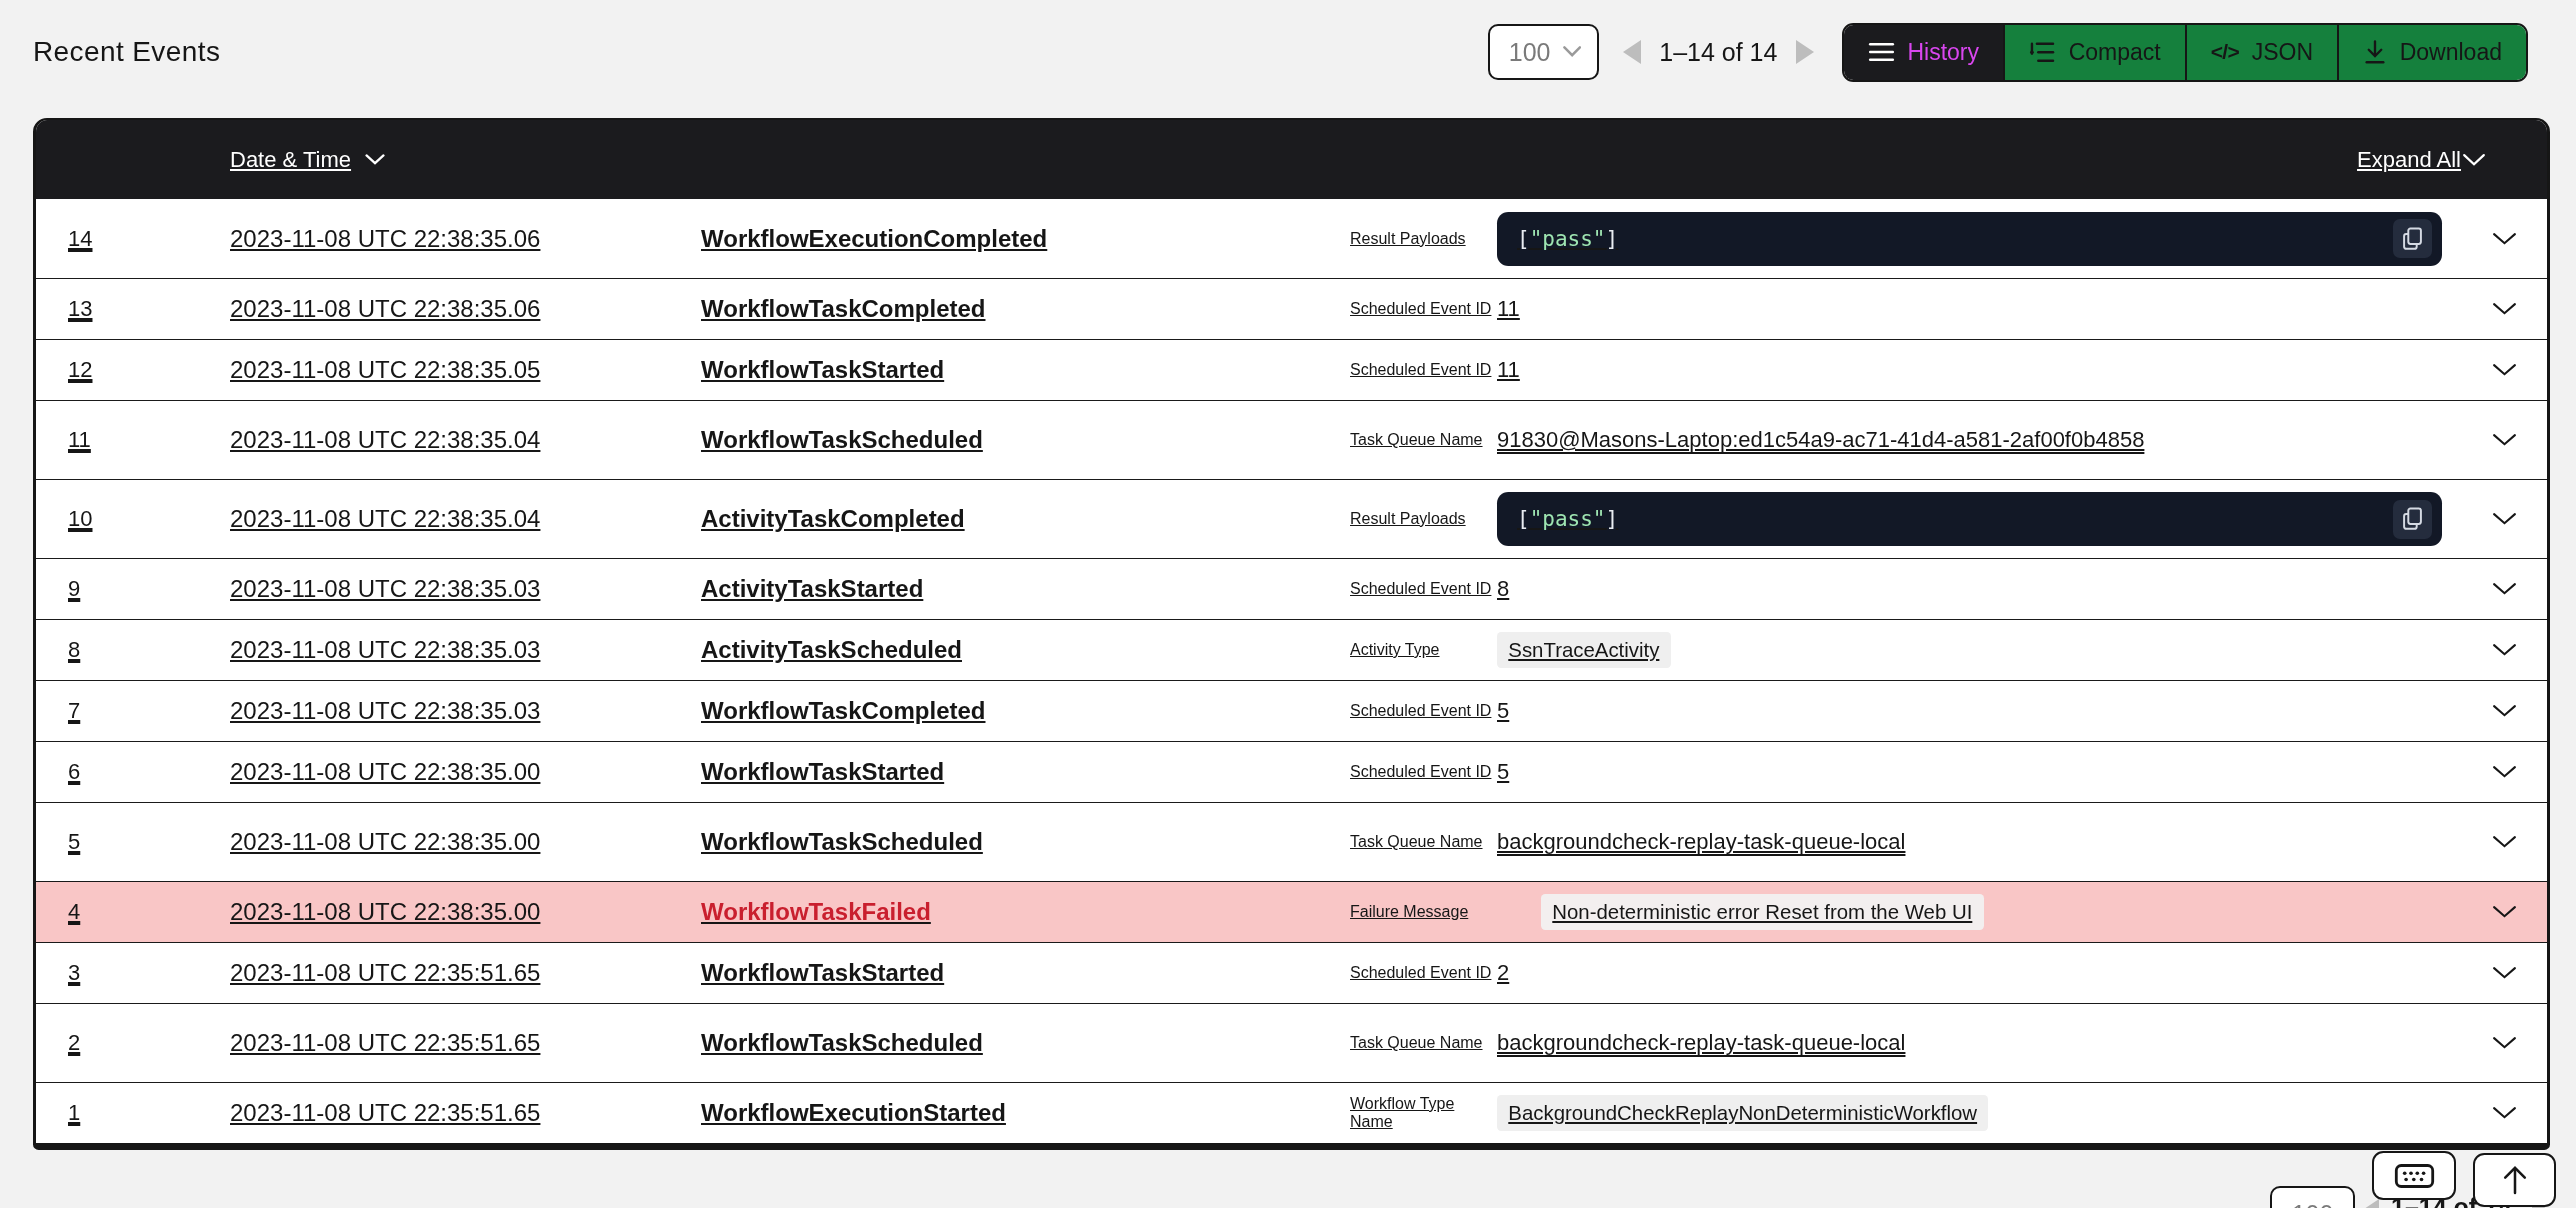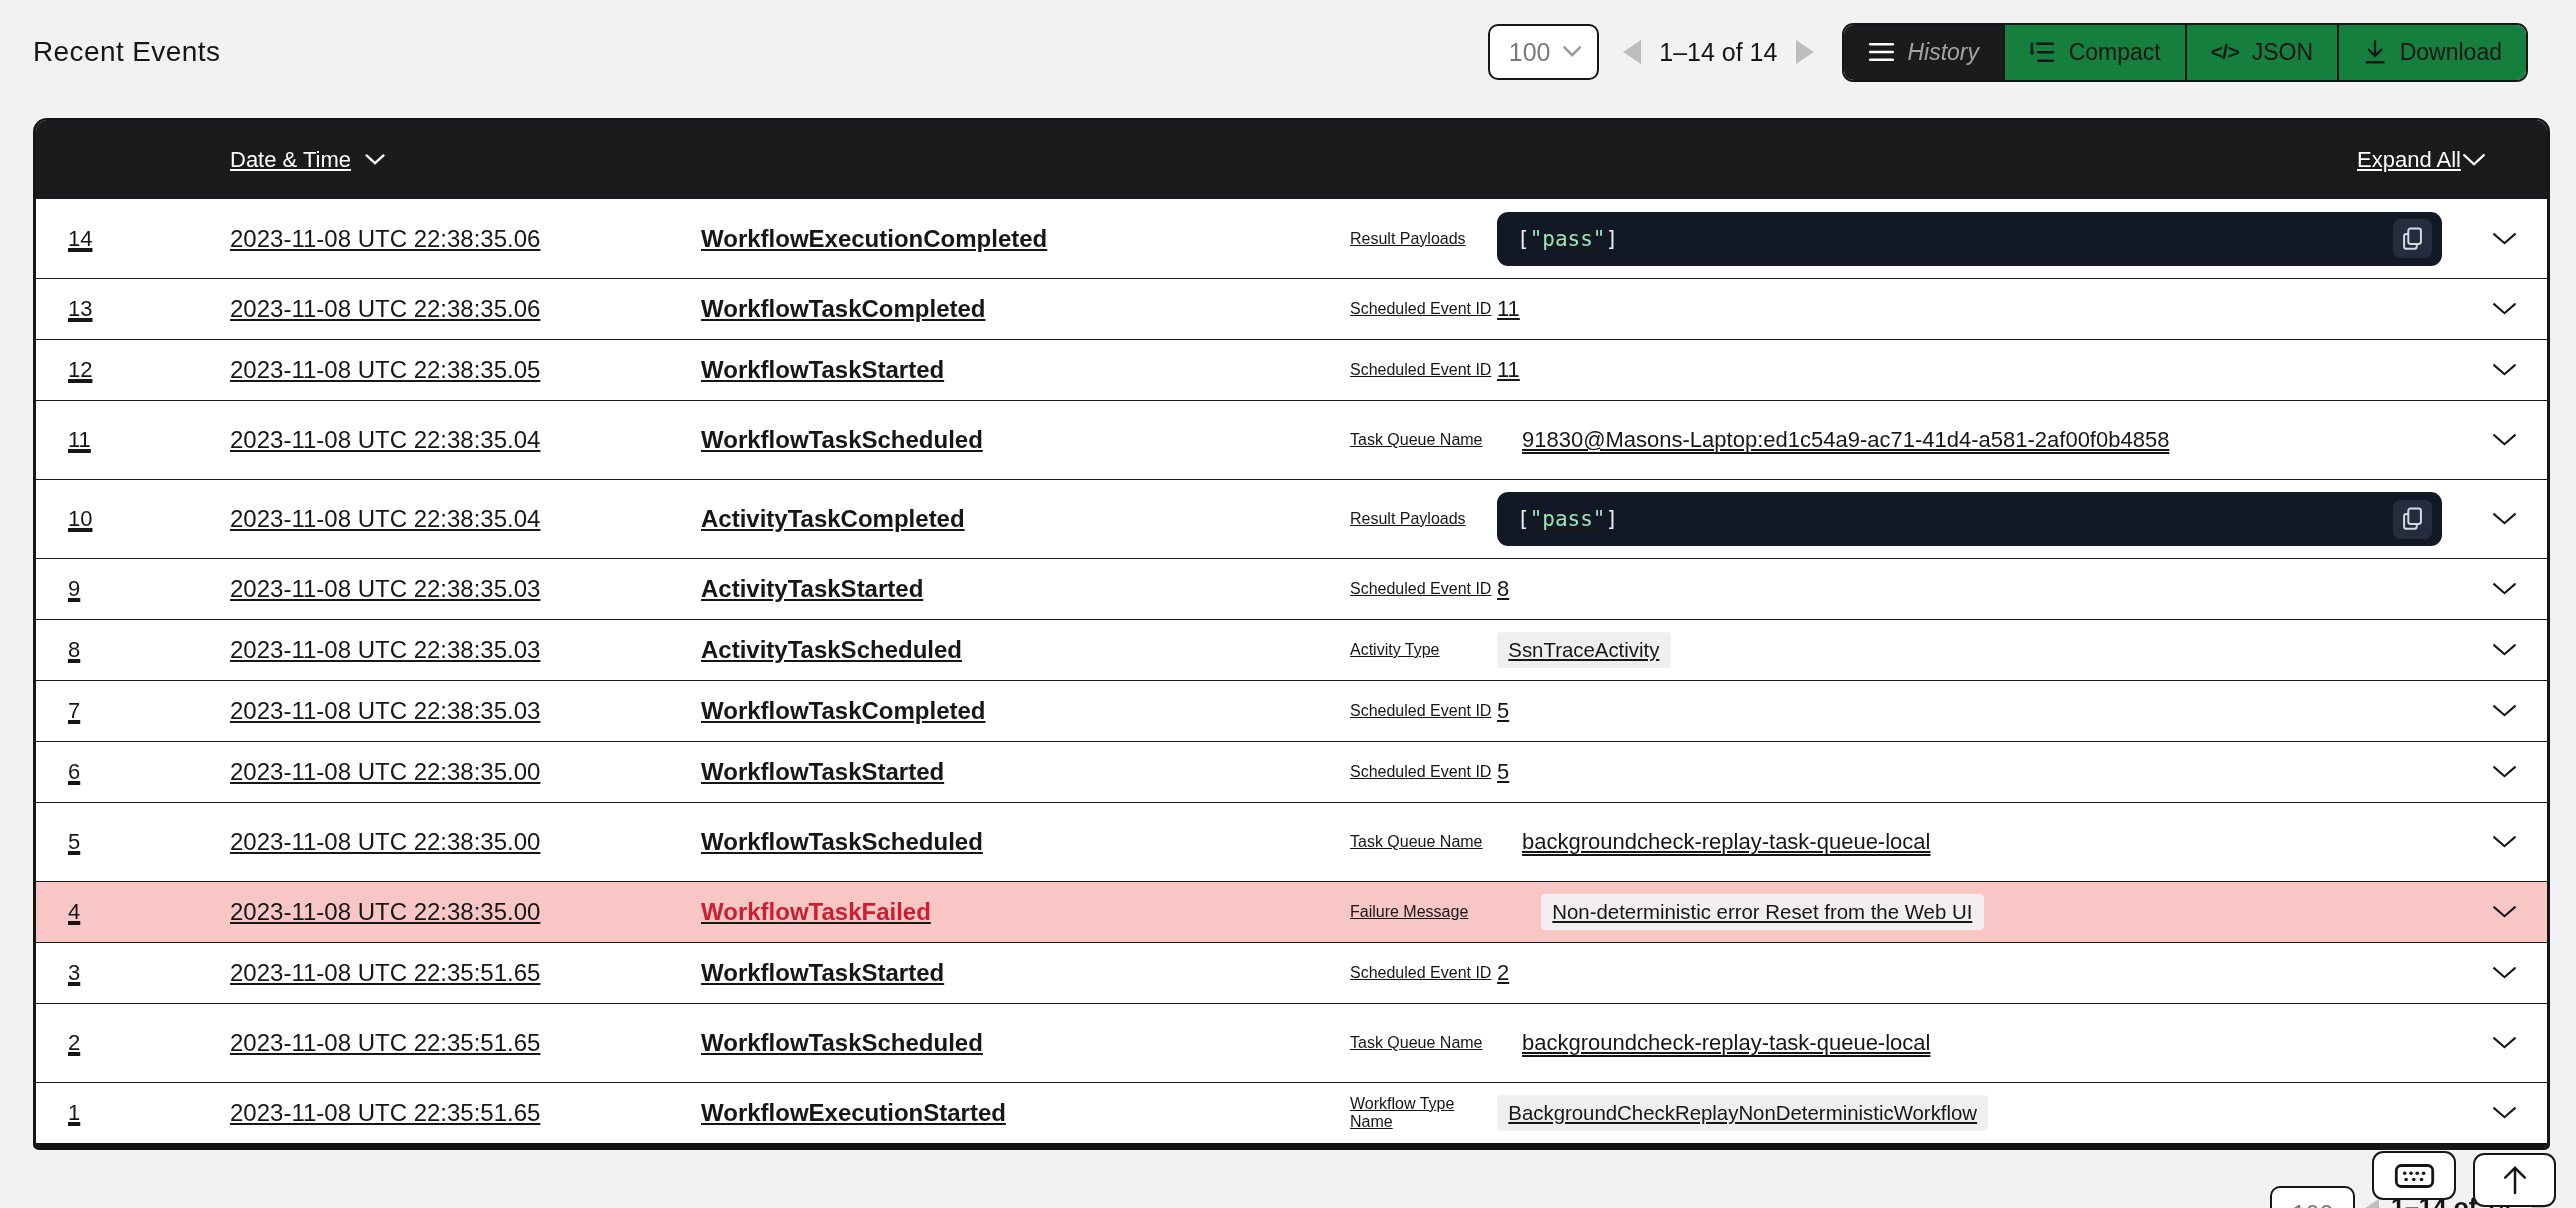--- a/index.html
+++ b/index.html
@@ -20,21 +20,21 @@
     border-radius:10px; height:56px; padding:0 15.5px 0 18.3px; cursor:pointer;}
   .select-box .val{font-size:25px; color:var(--muted);}
   .tri{width:0; height:0; border-top:12px solid transparent; border-bottom:12px solid transparent; cursor:pointer;}
   .tri-left{border-right:18.3px solid var(--arrow); margin-left:24px;}
   .tri-right{border-left:18.3px solid var(--arrow); margin-right:28px;}
   .range{font-size:25px; margin:0 18.3px; white-space:nowrap;}
   .seg-group{display:flex; align-items:stretch; border:2.1px solid var(--border); border-radius:11.3px; overflow:hidden; background:#fff; height:59px;}
   .seg{display:flex; align-items:center; gap:12.7px; padding:0 24px; font-size:23px; background:#15803d; border:none;
     border-left:2.1px solid var(--border); cursor:pointer; font-family:inherit; color:var(--ink); white-space:nowrap;}
   .seg:first-child{border-left:none;}
-  .seg.active{background:var(--header-bg); color:#a3a3a3;font-style:italic;}
+  .seg.active{background:var(--header-bg); color:#d946ef;}
   .seg svg{flex:none;}
   .json-glyph{font-weight:700; font-size:21px; letter-spacing:-0.7px; font-family:"Liberation Sans",sans-serif;}
 
   
   .table{position:absolute; left:33px; top:118px; width:2517px; background:#fff;
     border:2.8px solid var(--border); border-left-width:3.5px; border-right-width:3.5px; border-bottom-width:7px;
     border-radius:14px 14px 5.6px 5.6px; overflow:hidden;}
   .grid{display:grid; grid-template-columns:194px 471px 649px 1fr 85px; align-items:center;text-decoration:underline;}
   .thead{background:var(--header-bg); color:#fff; height:79px; font-size:22px;}
   .th{display:flex; align-items:center; gap:14px;}
@@ -46,21 +46,21 @@
   .row.tall{min-height:79px;}
   .row.failed{background:var(--failed-row-bg);}
   .cell-id{padding-left:32px; font-size:22px;}
   .cell-id a{color:var(--ink); text-decoration:underline; text-underline-offset:4.2px; cursor:pointer;}
   .cell-time{font-size:24px;}
   .cell-event{font-size:24px; font-weight:700;}
   .row.failed .cell-event{color:var(--failed-text);}
   .cell-detail{display:flex; align-items:center; padding-right:20px; min-width:0;}
   .detail-label{flex:none; width:147px; font-size:16px;}
   .detail-text{font-size:22px;}
-  .detail-link{font-size:22px; color:var(--ink); text-decoration:underline; text-underline-offset:5px; cursor:pointer; white-space:nowrap;margin-left:25px;}
+  .detail-link{font-size:22px; color:var(--ink); text-decoration:underline; text-underline-offset:5px; cursor:pointer; white-space:nowrap;}
   .detail-badge{font-size:20.4px; background:var(--badge-bg); padding:6.3px 11.3px; border-radius:4.2px; white-space:nowrap;}
   .row.failed .detail-badge{background:#f3efef;margin-left:44px;}
   .code-chip{flex:1; display:flex; align-items:center; height:54px; background:var(--chip-bg); border-radius:11.3px;
     padding:0 10px 0 20px; font-family:"DejaVu Sans Mono", monospace; font-size:21px; color:var(--code-bracket); min-width:0;}
   .code-chip .str{color:var(--code-string);}
   .copy-btn{margin-left:auto; width:39px; height:39px; border-radius:7px; background:var(--chip-icon-bg);
     display:flex; align-items:center; justify-content:center; border:none; cursor:pointer; flex:none;}
   .cell-chevron{display:flex; justify-content:center;}
   .chev{cursor:pointer; display:flex;}
 

